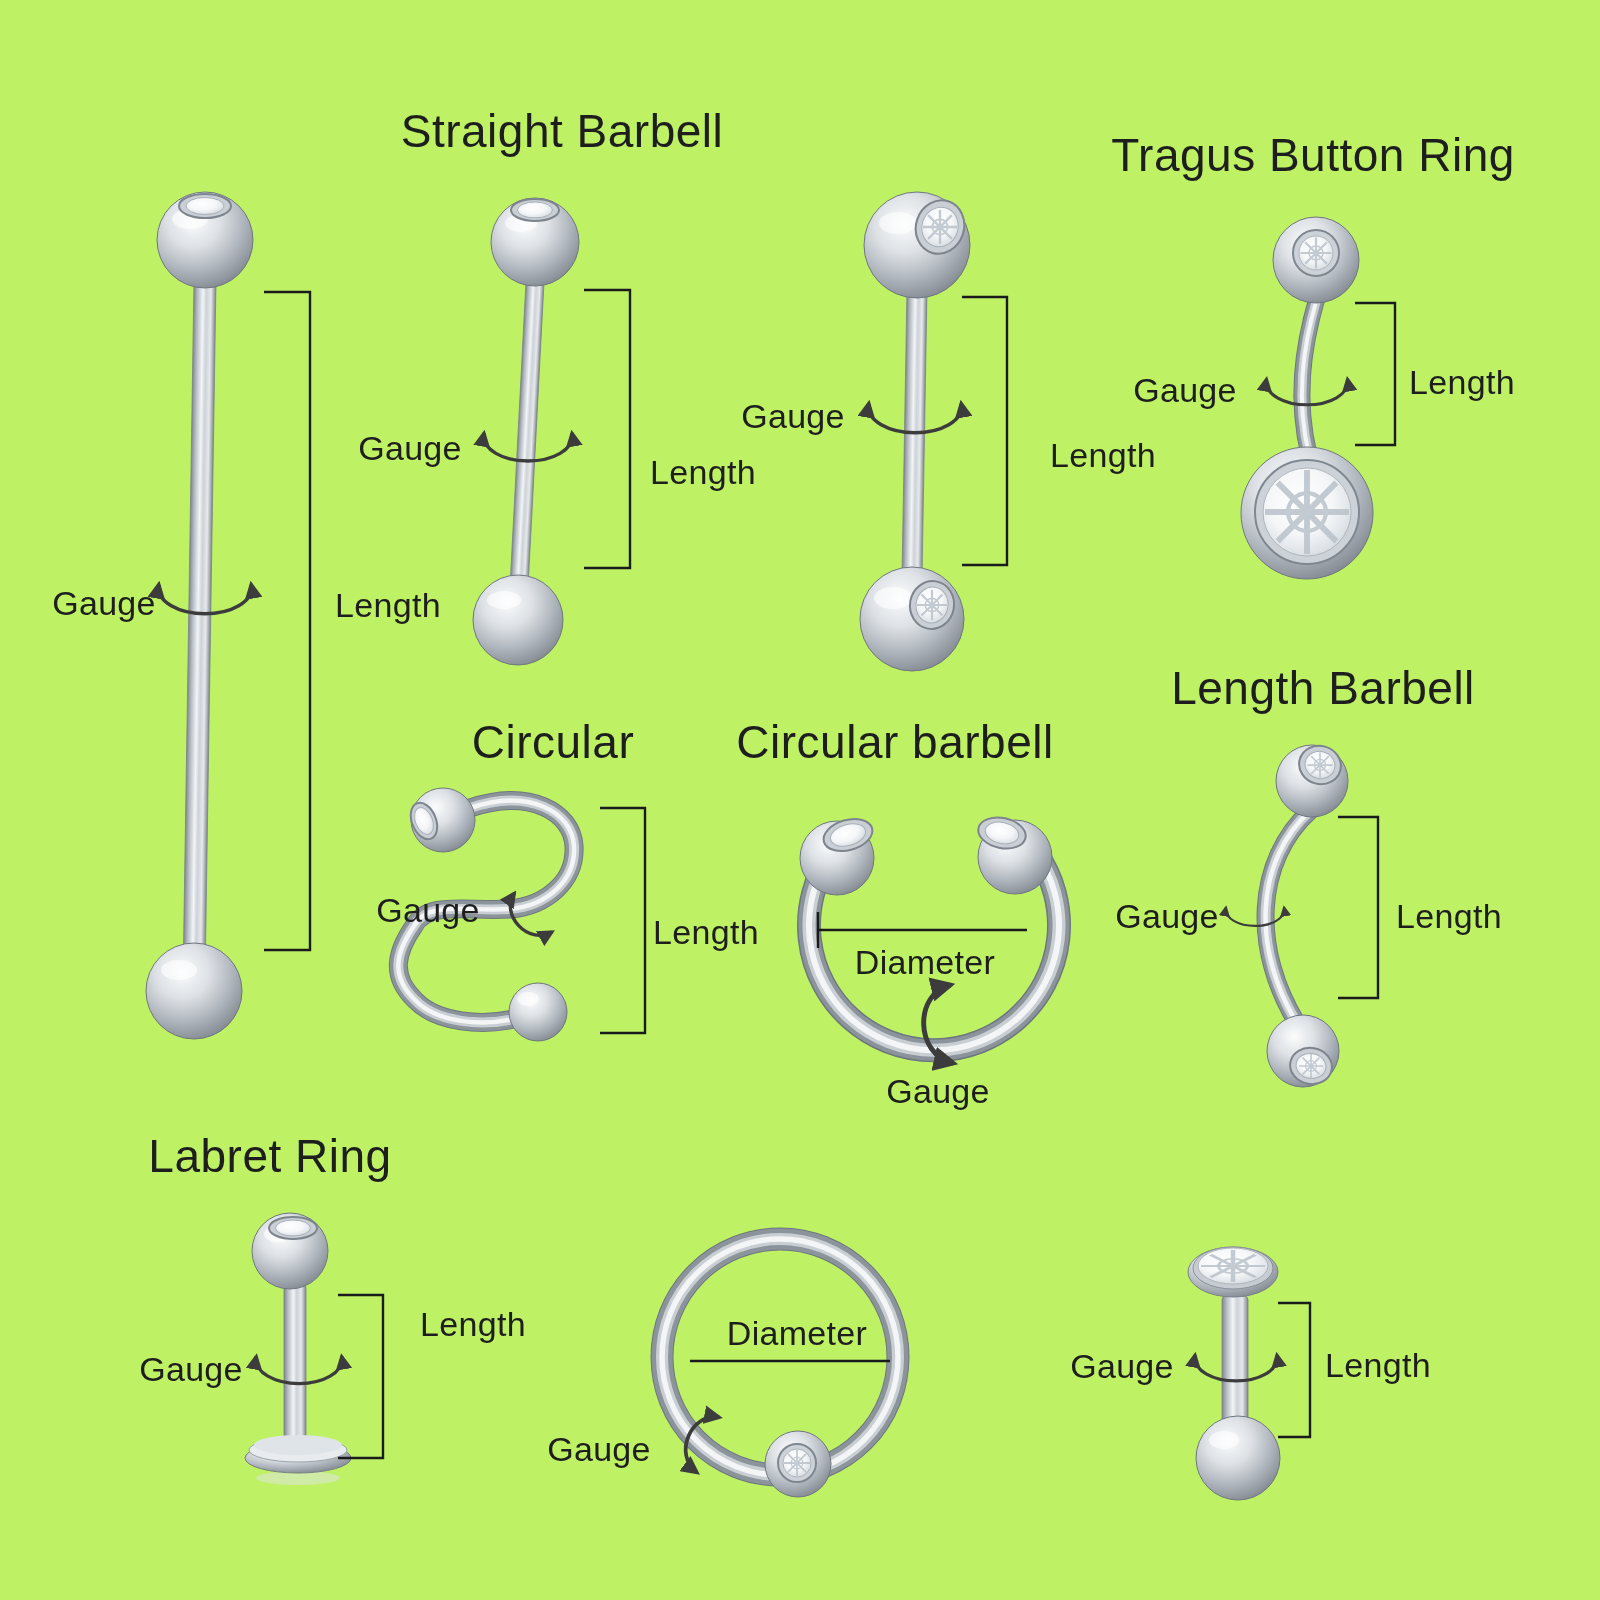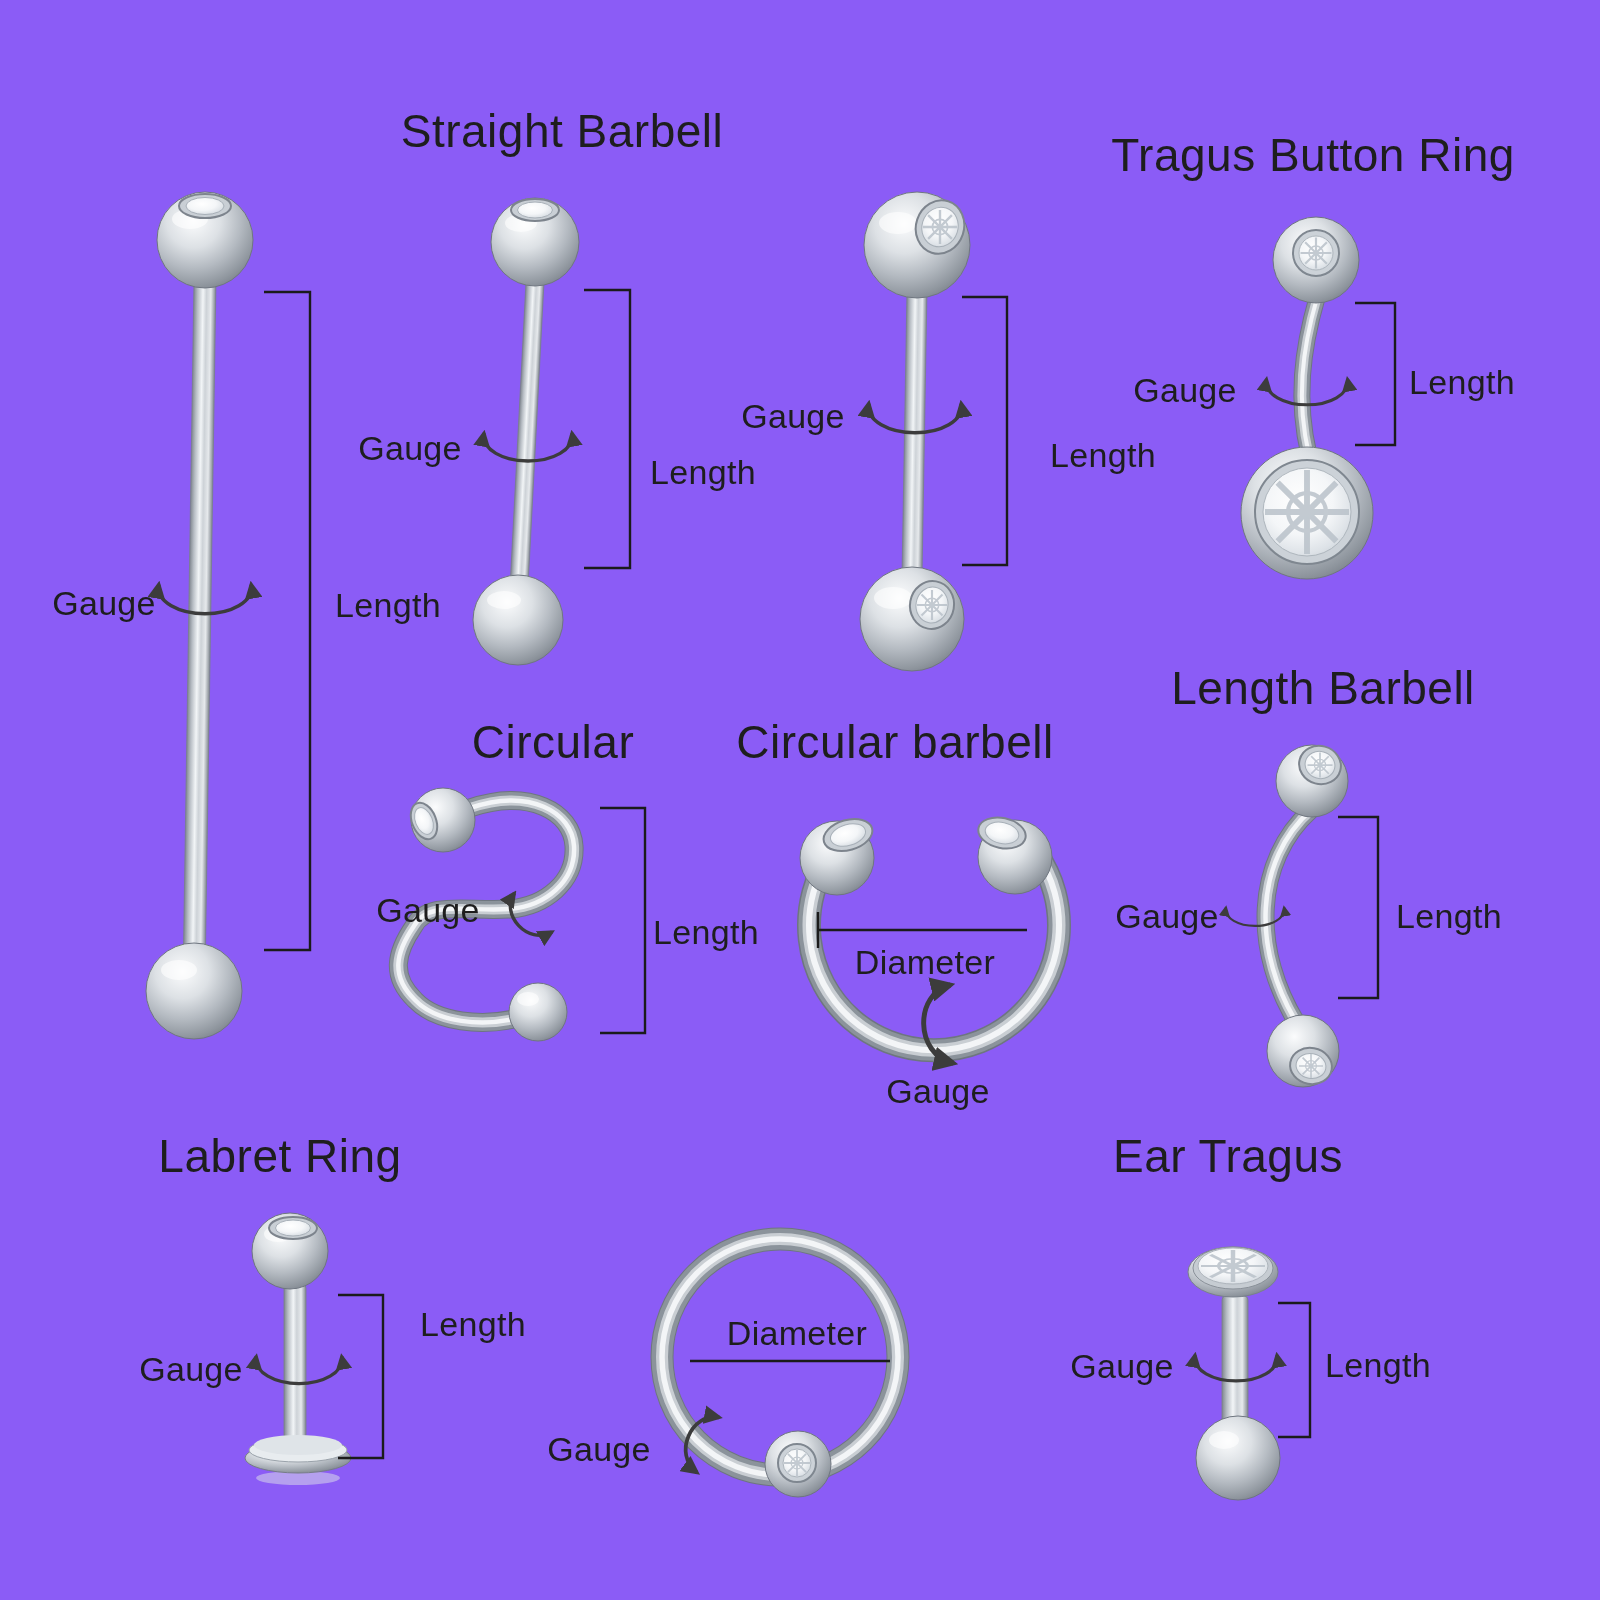--- a/index.html
+++ b/index.html
@@ -1,16 +1,16 @@
 <!DOCTYPE html>
 <html><head>
 <meta charset="utf-8">
 <style>
   html,body{margin:0;padding:0;background:#ffffff;}
-  #stage{position:relative;width:1600px;height:1600px;background:#8b5cf6;overflow:hidden;
+  #stage{position:relative;width:1600px;height:1600px;background:#bef264;overflow:hidden;
          font-family:"Liberation Sans",sans-serif;}
   #art{position:absolute;left:0;top:0;width:1600px;height:1600px;}
   .ttl{position:absolute;transform:translate(-50%,-50%);font-size:46px;color:#1e1e1e;
        white-space:nowrap;letter-spacing:0.5px;}
   .lbl{position:absolute;transform:translate(-50%,-50%);font-size:34px;color:#1e1e1e;
        white-space:nowrap;letter-spacing:0.3px;}
 </style>
 </head>
 <body>
 
@@ -204,22 +204,21 @@
   </g>
   <path d="M1278 1303 H1310 V1437 H1278" fill="none" stroke="#1b1b1b" stroke-width="2.4"></path>
   <use href="#garr" transform="translate(1236 1367) scale(0.93)"></use>
 </svg>
 
   <div class="ttl" style="left:562px;top:131px">Straight Barbell</div>
   <div class="ttl" style="left:1313px;top:155px">Tragus Button Ring</div>
   <div class="ttl" style="left:553px;top:742px">Circular</div>
   <div class="ttl" style="left:895px;top:742px">Circular barbell</div>
   <div class="ttl" style="left:1323px;top:688px">Length Barbell</div>
-  <div class="ttl" style="left:280px;top:1156px">Labret Ring</div>
-  <div class="ttl" style="left:1228px;top:1156px">Ear Tragus</div>
+  <div class="ttl" style="left:270px;top:1156px">Labret Ring</div>
 
   <div class="lbl" style="left:104px;top:603px">Gauge</div>
   <div class="lbl" style="left:388px;top:605px">Length</div>
   <div class="lbl" style="left:410px;top:448px">Gauge</div>
   <div class="lbl" style="left:703px;top:472px">Length</div>
   <div class="lbl" style="left:793px;top:416px">Gauge</div>
   <div class="lbl" style="left:1103px;top:455px">Length</div>
   <div class="lbl" style="left:1185px;top:390px">Gauge</div>
   <div class="lbl" style="left:1462px;top:382px">Length</div>
   <div class="lbl" style="left:428px;top:910px">Gauge</div>

